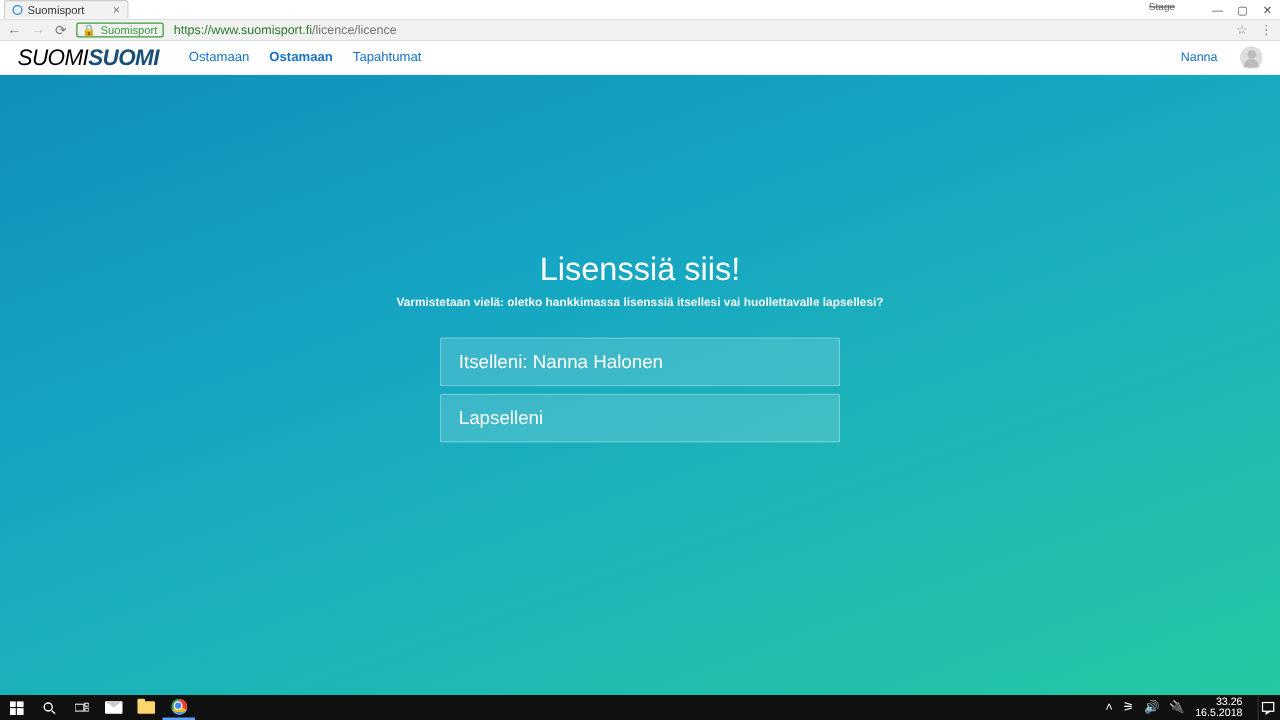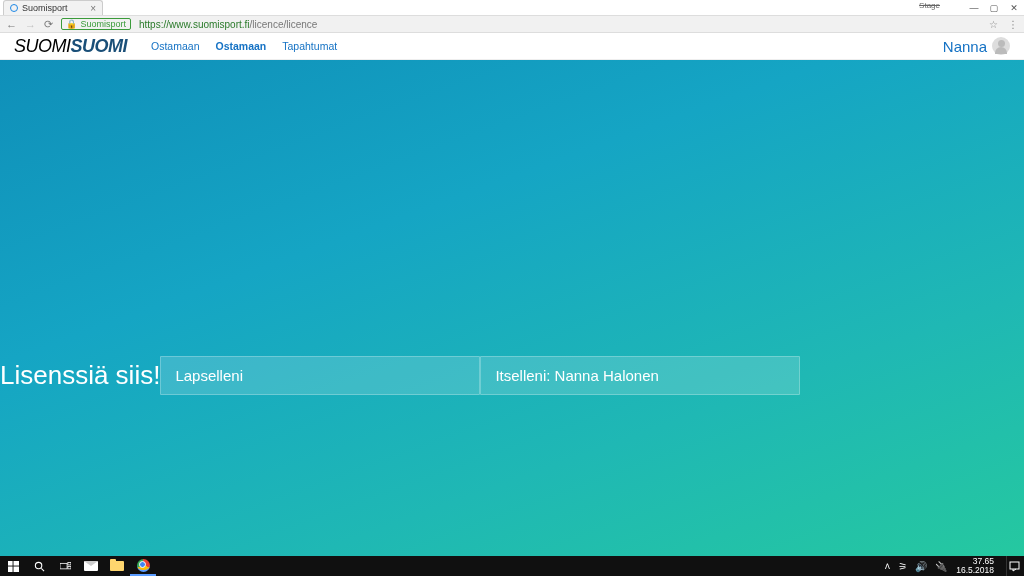--- a/index.html
+++ b/index.html
@@ -18,25 +18,25 @@
 .url{color:#2a7a2a;font-size:10px}
 .url .rest{color:#777}
 .addrbar .right{margin-left:auto;display:flex;gap:10px;color:#888}
 .appheader{height:27px;background:#fff;border-bottom:1px solid #eee;display:flex;align-items:center;padding:0 14px}
 .brand{font-size:18px;font-weight:700;font-style:italic;letter-spacing:-0.5px}
 .brand .s1{color:#000000;font-weight:400}
 .brand .s2{color:#1a4f78}
 .nav{display:flex;gap:16px;margin-left:24px;font-size:10.5px}
 .nav a{color:#1572c4;text-decoration:none}
 .nav a.active{font-weight:700;}
-.userarea{margin-left:auto;display:flex;align-items:center;gap:5px;font-size:15px;color:#1572c4}
+.userarea{margin-left:auto;display:flex;align-items:center;gap:18px;font-size:10px;color:#1572c4}
 .avatar{width:18px;height:18px;border-radius:50%;background:#ddd;position:relative}
 .avatar::before{content:'';position:absolute;width:7px;height:7px;border-radius:50%;background:#bbb;top:3px;left:5.5px}
 .avatar::after{content:'';position:absolute;width:12px;height:7px;border-radius:6px 6px 0 0;background:#bbb;bottom:1px;left:3px}
-.hero{height:496px;background:linear-gradient(160deg,#0f8fb9 0%,#15a5c4 35%,#1fb8b4 70%,#25c8a0 100%);display:flex;align-items:center;padding-top:140px;color:#fff}
+.hero{height:496px;background:linear-gradient(160deg,#0f8fb9 0%,#15a5c4 35%,#1fb8b4 70%,#25c8a0 100%);display:flex;flex-direction:column;align-items:center;padding-top:140px;color:#fff}
 .hero h1{font-size:26px;font-weight:400;margin-bottom:6px}
 .hero .subtitle{font-size:9.5px;font-weight:600;opacity:0.95;margin-bottom:22px}
 .option{width:320px;background:rgba(255,255,255,0.16);border:1px solid rgba(255,255,255,0.25);padding:10px 14px;font-size:15px;font-weight:400;color:#fff;text-align:left;margin-bottom:6px;cursor:pointer;border-radius:1px}
 .taskbar{height:20px;background:#101010;display:flex;align-items:center;color:#fff;font-size:10px}
 .taskbar .tbtn{width:26px;height:20px;display:flex;align-items:center;justify-content:center;color:#fff}
 .taskbar .tbtn svg{width:11px;height:11px;fill:#fff}
 .taskbar .appicon{width:26px;height:20px;display:flex;align-items:center;justify-content:center}
 .taskbar .folder{width:14px;height:10px;background:#ffd66e;border-radius:1px;position:relative}
 .taskbar .folder::before{content:'';position:absolute;top:-2px;left:0;width:6px;height:3px;background:#ffd66e;border-radius:1px 1px 0 0}
 .taskbar .chrome{width:13px;height:13px;border-radius:50%;background:conic-gradient(#ea4335 0 120deg,#fbbc05 120deg 240deg,#34a853 240deg 360deg);position:relative;border-bottom:2px solid #5a9cff}
@@ -92,22 +92,23 @@
     <a href="#">Tapahtumat</a>
   </nav>
   <div class="userarea">
     <span>Nanna</span>
     <span class="avatar"></span>
   </div>
 </div>
 
 <div class="hero">
   <h1>Lisenssiä siis!</h1>
+  <div class="subtitle">Varmistetaan vielä: oletko hankkimassa lisenssiä itsellesi vai huollettavalle lapsellesi?</div>
+  <button class="option">Itselleni: Nanna Halonen</button>
   <button class="option">Lapselleni</button>
-  <button class="option">Itselleni: Nanna Halonen</button>
 </div>
 
 <div class="taskbar">
   <div class="tbtn">
     <svg viewBox="0 0 12 12">
         <rect x="0" y="0" width="5" height="5"></rect>
         <rect x="6" y="0" width="6" height="5"></rect>
         <rect x="0" y="6" width="5" height="6"></rect>
         <rect x="6" y="6" width="6" height="6"></rect>
       </svg>
@@ -133,21 +134,21 @@
     </div>
   <div class="appicon" style="border-bottom:2px solid #5a9cff">
       <div class="chrome"></div>
     </div>
   <div class="tray">
     <span class="ic">˄</span>
     <span class="ic">⚞</span>
     <span class="ic">🔊</span>
     <span class="ic">🔌</span>
     <div class="clock">
-      <div>37.65</div>
+      <div>33.26</div>
       <div>16.5.2018</div>
     </div>
     <div class="notif">
       <svg width="11" height="11" viewBox="0 0 11 11">
           <rect x="1" y="1" width="9" height="7" fill="none" stroke="#fff" stroke-width="1"></rect>
           <path d="M4 8 L4 10 L7 8" fill="none" stroke="#fff" stroke-width="1"></path>
         </svg>
     </div>
   </div>
 </div>

